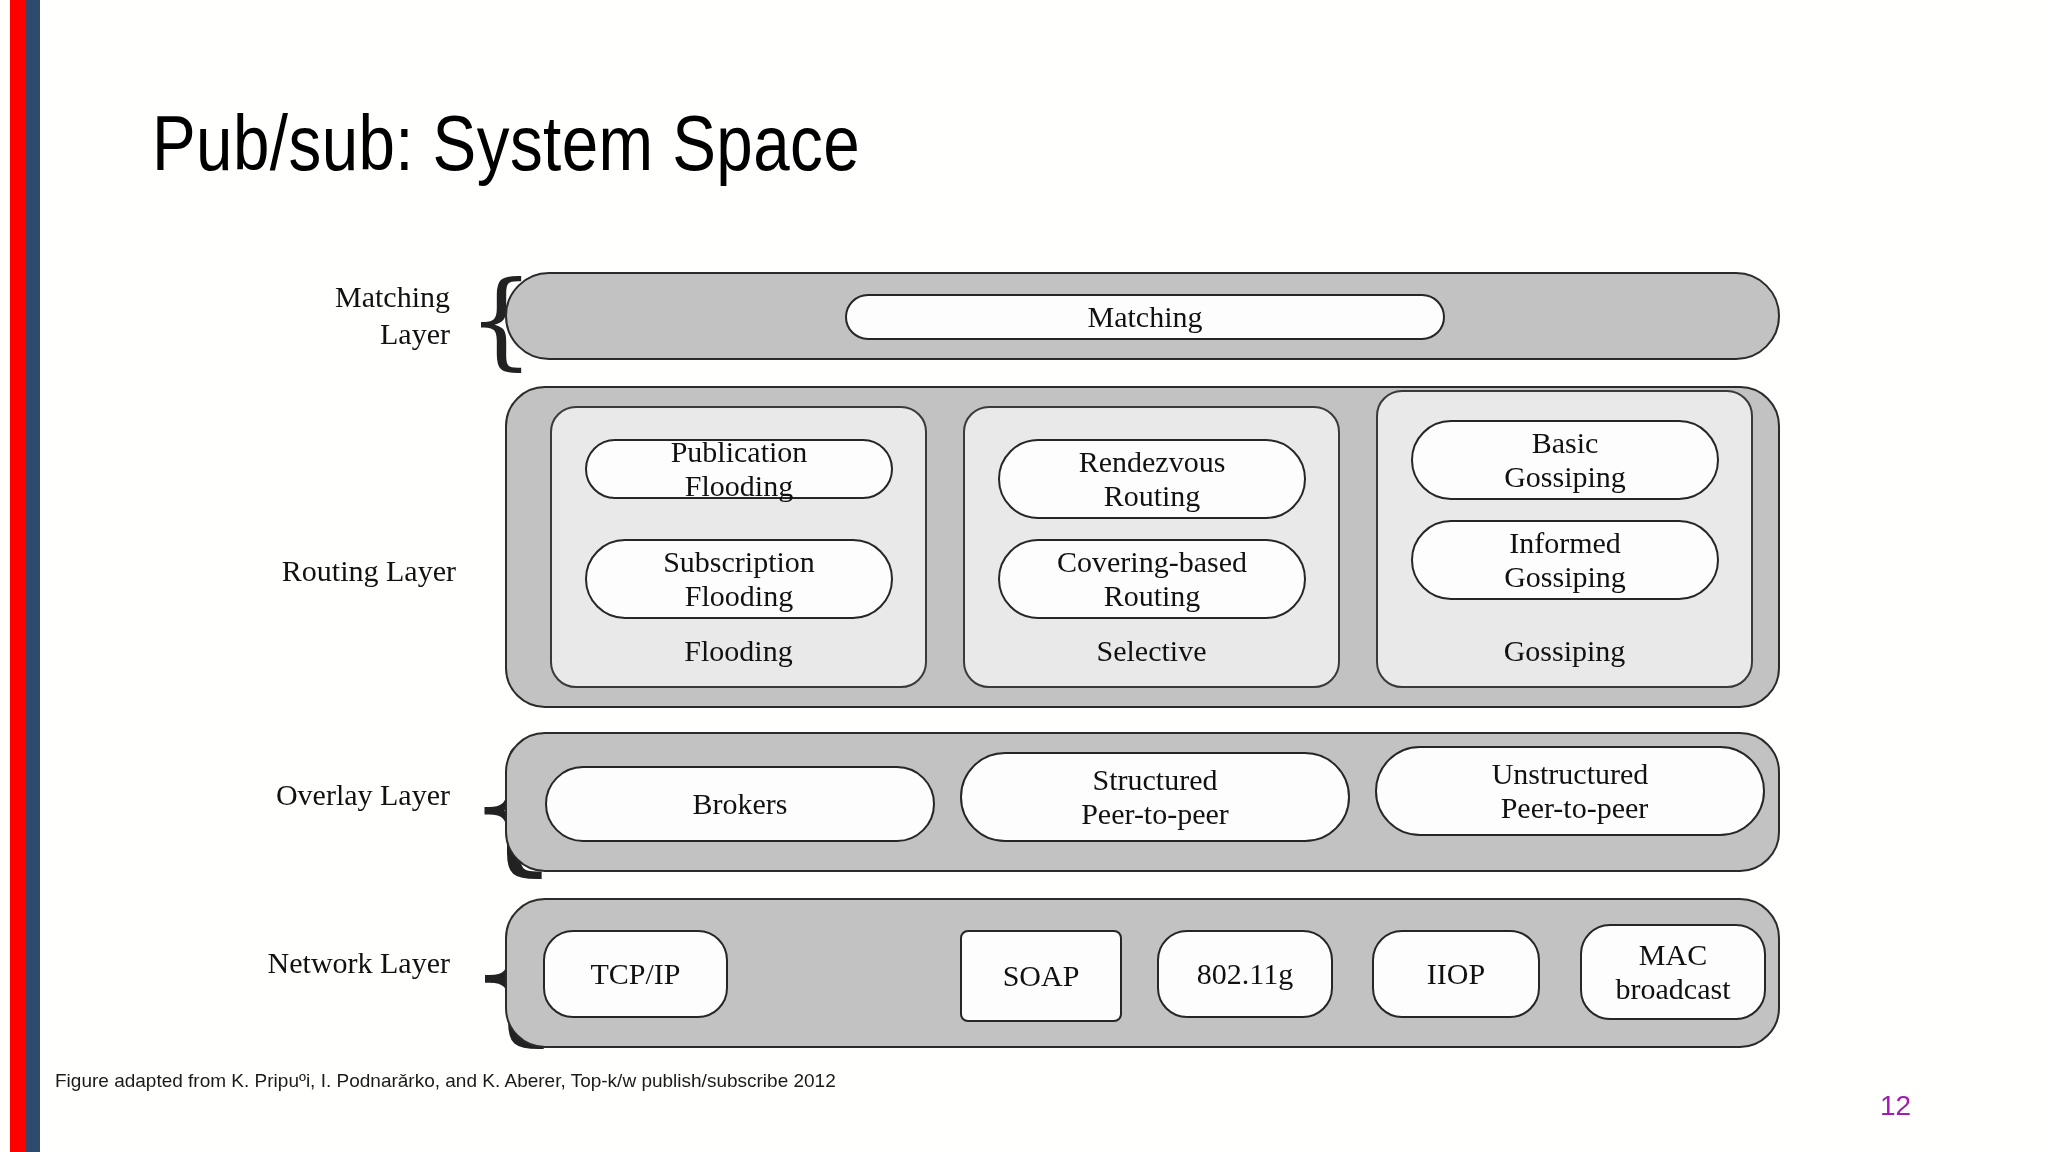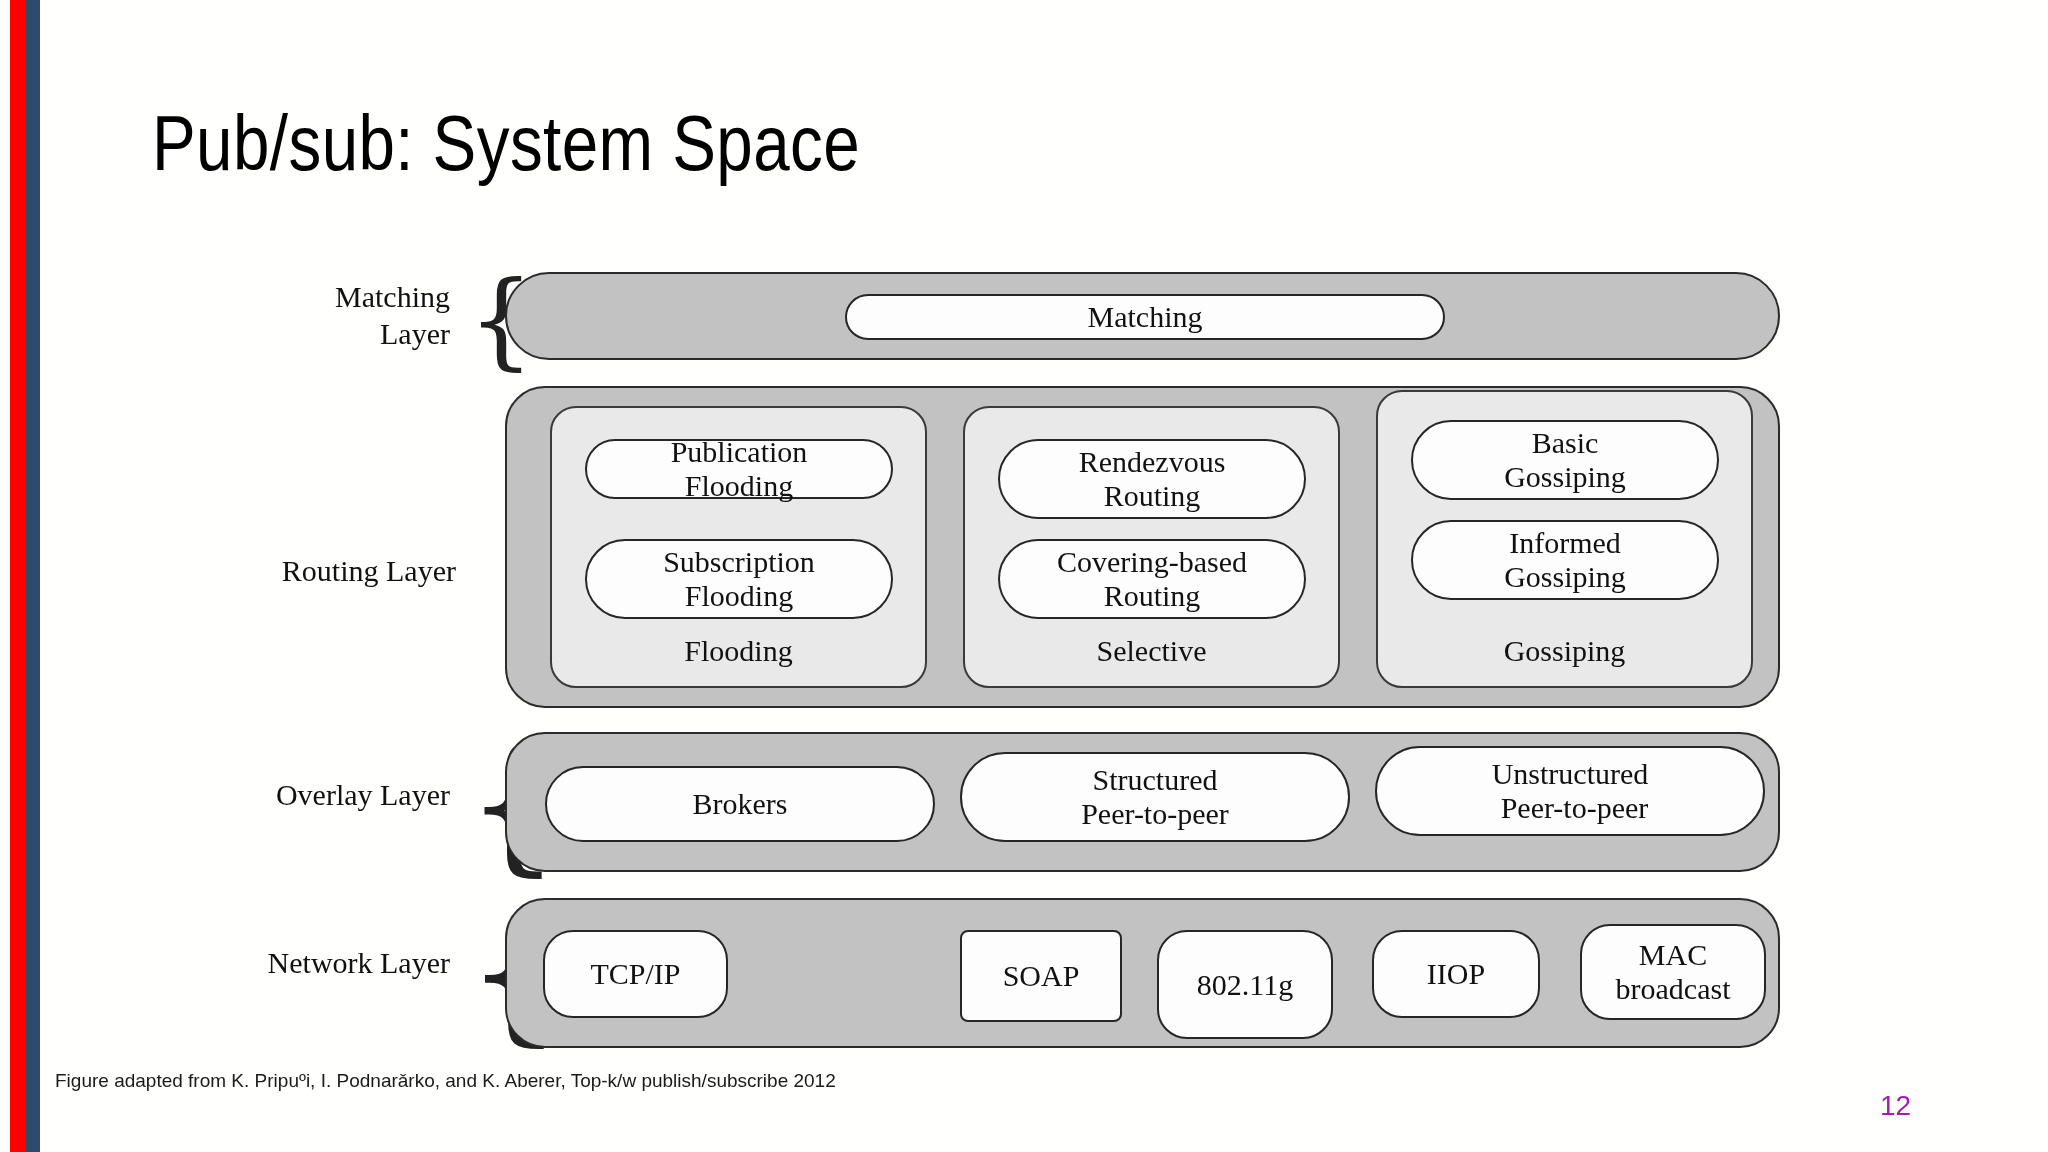--- a/index.html
+++ b/index.html
@@ -147,20 +147,20 @@
   <div class="pill" style="left:1375px;top:746px;width:390px;height:90px;border-radius:45px;text-align:right;">Unstructured
 Peer-to-peer</div>
 
   <div class="layer-label" style="left:206px;top:944px;width:244px;">Network Layer</div>
   <div class="brace" style="left:466px;top:896px;font-size:152px;">{</div>
 
   <div class="rail" style="left:505px;top:898px;width:1275px;height:150px;border-radius:40px;"></div>
 
   <div class="pill" style="left:543px;top:930px;width:185px;height:88px;border-radius:30px;">TCP/IP</div>
   <div class="pill" style="left:960px;top:930px;width:162px;height:92px;border-radius:8px;">SOAP</div>
-  <div class="pill" style="left:1157px;top:930px;width:176px;height:109px;border-radius:30px;">802.11g</div>
+  <div class="pill" style="left:1157px;top:930px;width:176px;height:88px;border-radius:30px;">802.11g</div>
   <div class="pill" style="left:1580px;top:924px;width:186px;height:96px;border-radius:30px;">MAC
 broadcast</div>
   <div class="pill" style="left:1372px;top:930px;width:168px;height:88px;border-radius:30px;">IIOP</div>
 </div>
 
 <div id="credit">Figure adapted from K. Pripuºi, I. Podnarǎrko, and K. Aberer, Top-k/w publish/subscribe 2012</div>
 <div id="page-number">12</div>
 
 </body></html>

